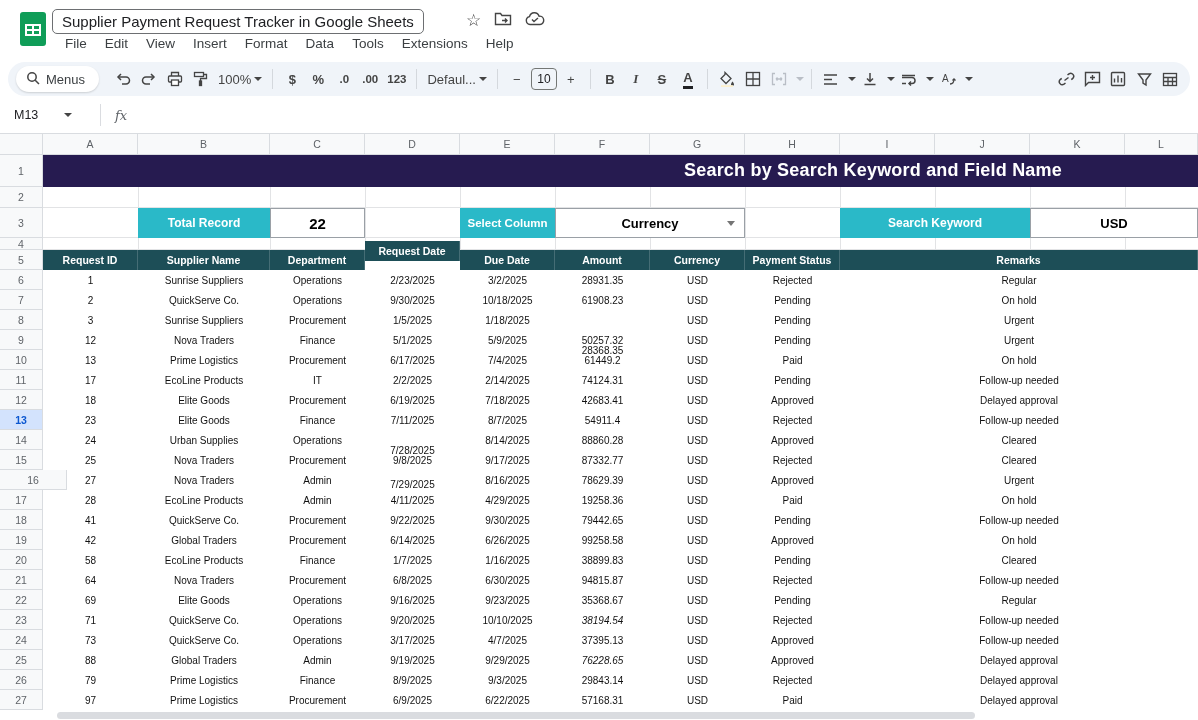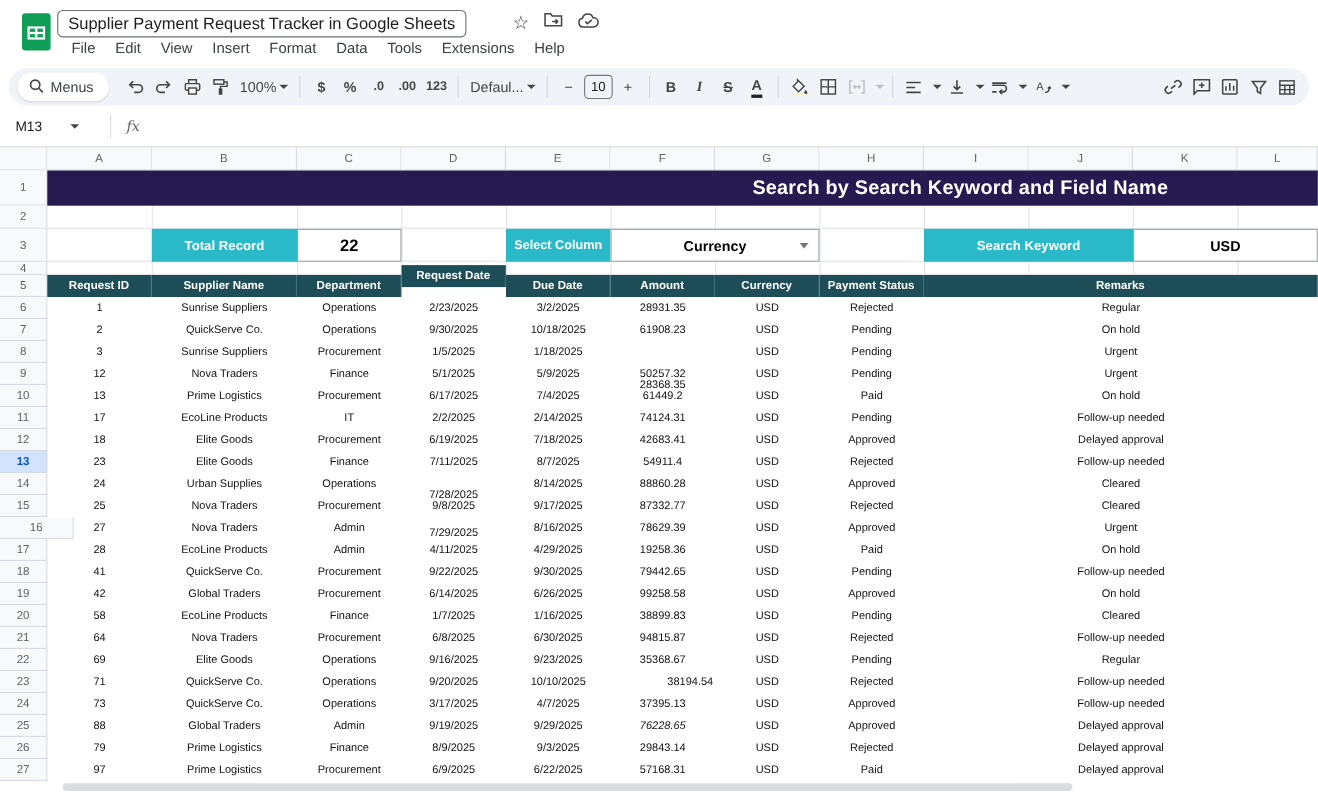--- a/index.html
+++ b/index.html
@@ -488,21 +488,21 @@
     <div class="cell" style="left: 460px; top: 457px; width: 95px; height: 20px; position: absolute;">9/23/2025</div>
     <div class="cell" style="left: 555px; top: 457px; width: 95px; height: 20px; position: absolute;">35368.67</div>
     <div class="cell" style="left: 650px; top: 457px; width: 95px; height: 20px; position: absolute;">USD</div>
     <div class="cell" style="left: 745px; top: 457px; width: 95px; height: 20px; position: absolute;">Pending</div>
     <div class="cell" style="left: 840px; top: 457px; width: 358px; height: 20px; position: absolute;">Regular</div>
     <div class="cell" style="left: 43px; top: 477px; width: 95px; height: 20px; position: absolute;">71</div>
     <div class="cell" style="left: 138px; top: 477px; width: 132px; height: 20px; position: absolute;">QuickServe Co.</div>
     <div class="cell" style="left: 270px; top: 477px; width: 95px; height: 20px; position: absolute;">Operations</div>
     <div class="cell" style="left: 365px; top: 477px; width: 95px; height: 20px; position: absolute;">9/20/2025</div>
     <div class="cell" style="left: 460px; top: 477px; width: 95px; height: 20px; position: absolute;">10/10/2025</div>
-    <div class="cell" style="left: 580px; top: 477px; width: 95px; height: 20px; position: absolute;">38194.54</div>
+    <div class="cell" style="left: 555px; top: 477px; width: 95px; height: 20px; position: absolute; font-style: italic;">38194.54</div>
     <div class="cell" style="left: 650px; top: 477px; width: 95px; height: 20px; position: absolute;">USD</div>
     <div class="cell" style="left: 745px; top: 477px; width: 95px; height: 20px; position: absolute;">Rejected</div>
     <div class="cell" style="left: 840px; top: 477px; width: 358px; height: 20px; position: absolute;">Follow-up needed</div>
     <div class="cell" style="left: 43px; top: 497px; width: 95px; height: 20px; position: absolute;">73</div>
     <div class="cell" style="left: 138px; top: 497px; width: 132px; height: 20px; position: absolute;">QuickServe Co.</div>
     <div class="cell" style="left: 270px; top: 497px; width: 95px; height: 20px; position: absolute;">Operations</div>
     <div class="cell" style="left: 365px; top: 497px; width: 95px; height: 20px; position: absolute;">3/17/2025</div>
     <div class="cell" style="left: 460px; top: 497px; width: 95px; height: 20px; position: absolute;">4/7/2025</div>
     <div class="cell" style="left: 555px; top: 497px; width: 95px; height: 20px; position: absolute;">37395.13</div>
     <div class="cell" style="left: 650px; top: 497px; width: 95px; height: 20px; position: absolute;">USD</div>

